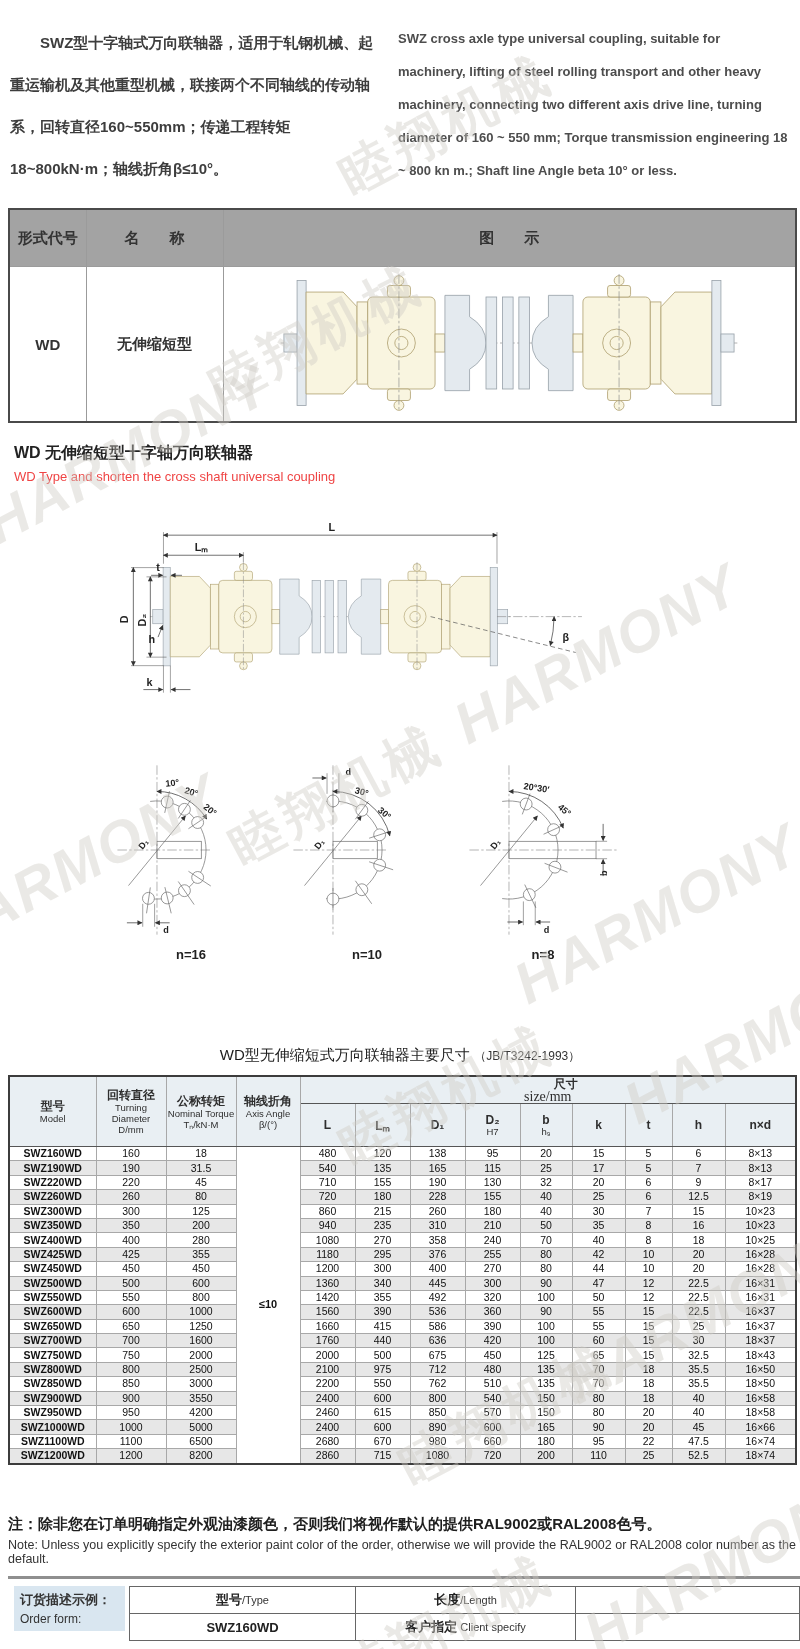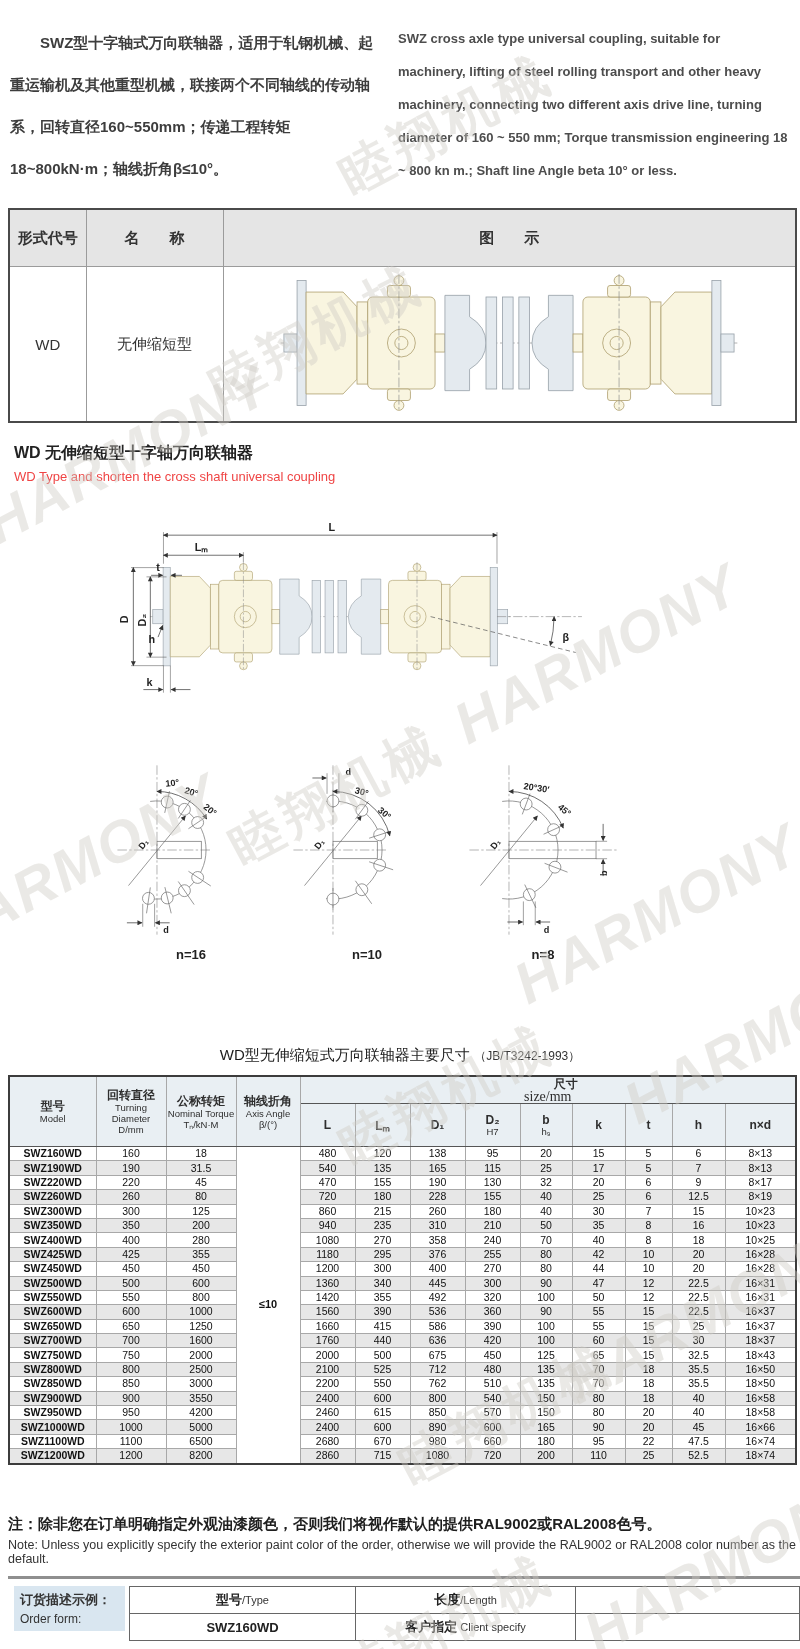--- a/index.html
+++ b/index.html
@@ -14,22 +14,22 @@
 
   
   .intro{display:flex;padding:22px 10px 0 10px;gap:16px;}
   .intro .zh{width:372px;font-size:15px;line-height:42px;font-weight:bold;color:#3d3d3d;text-indent:2em;margin:0;}
   .intro .en{width:392px;font-size:13px;line-height:33px;font-weight:bold;color:#4d4d4d;margin:0;}
 
   
   .type-table{border-collapse:collapse;margin:18px 0 0 8px;width:787px;table-layout:fixed;}
   .type-table th,.type-table td{border:1px solid #9b9b9b;text-align:center;vertical-align:middle;}
   .type-table{border:2px solid #4a4a4a;}
-  .type-table thead th{background:#e5e5e5;height:54px;font-size:15px;font-weight:bold;color:#333;}
-  .type-table tbody td{height:152px;background:#fff;font-size:15px;font-weight:normal;color:#333;margin-left:45px;}
+  .type-table thead th{background:#a3a3a3;height:54px;font-size:15px;font-weight:bold;color:#333;}
+  .type-table tbody td{height:152px;background:#fff;font-size:15px;font-weight:bold;color:#333;margin-left:45px;}
 
   .sec-title{margin:20px 8px 0 14px;}
   .sec-title h3{margin:0;font-size:16px;font-weight:bold;color:#222;}
   .sec-title p{margin:5px 0 0 0;font-size:13px;color:#ef4444;}
 
   .fig{margin:14px 0 0 60px;}
   .flange-row{display:flex;gap:18px;padding-left:112px;margin-top:2px;}
   .flange-col{width:158px;text-align:center;}
   .flange-col .nlab{display:block;margin-top:2px;font-size:13px;font-weight:bold;color:#222;}
 
@@ -422,21 +422,21 @@
           <td>25</td>
           <td>17</td>
           <td>5</td>
           <td>7</td>
           <td>8×13</td>
         </tr>
         <tr>
           <td class="model-cell">SWZ220WD</td>
           <td>220</td>
           <td>45</td>
-          <td>470</td>
+          <td>710</td>
           <td>155</td>
           <td>190</td>
           <td>130</td>
           <td>32</td>
           <td>20</td>
           <td>6</td>
           <td>9</td>
           <td>8×17</td>
         </tr>
         <tr class="alt">
@@ -605,21 +605,21 @@
           <td>65</td>
           <td>15</td>
           <td>32.5</td>
           <td>18×43</td>
         </tr>
         <tr class="alt">
           <td class="model-cell">SWZ800WD</td>
           <td>800</td>
           <td>2500</td>
           <td>2100</td>
-          <td>525</td>
+          <td>975</td>
           <td>712</td>
           <td>480</td>
           <td>135</td>
           <td>70</td>
           <td>18</td>
           <td>35.5</td>
           <td>16×50</td>
         </tr>
         <tr>
           <td class="model-cell">SWZ850WD</td>

